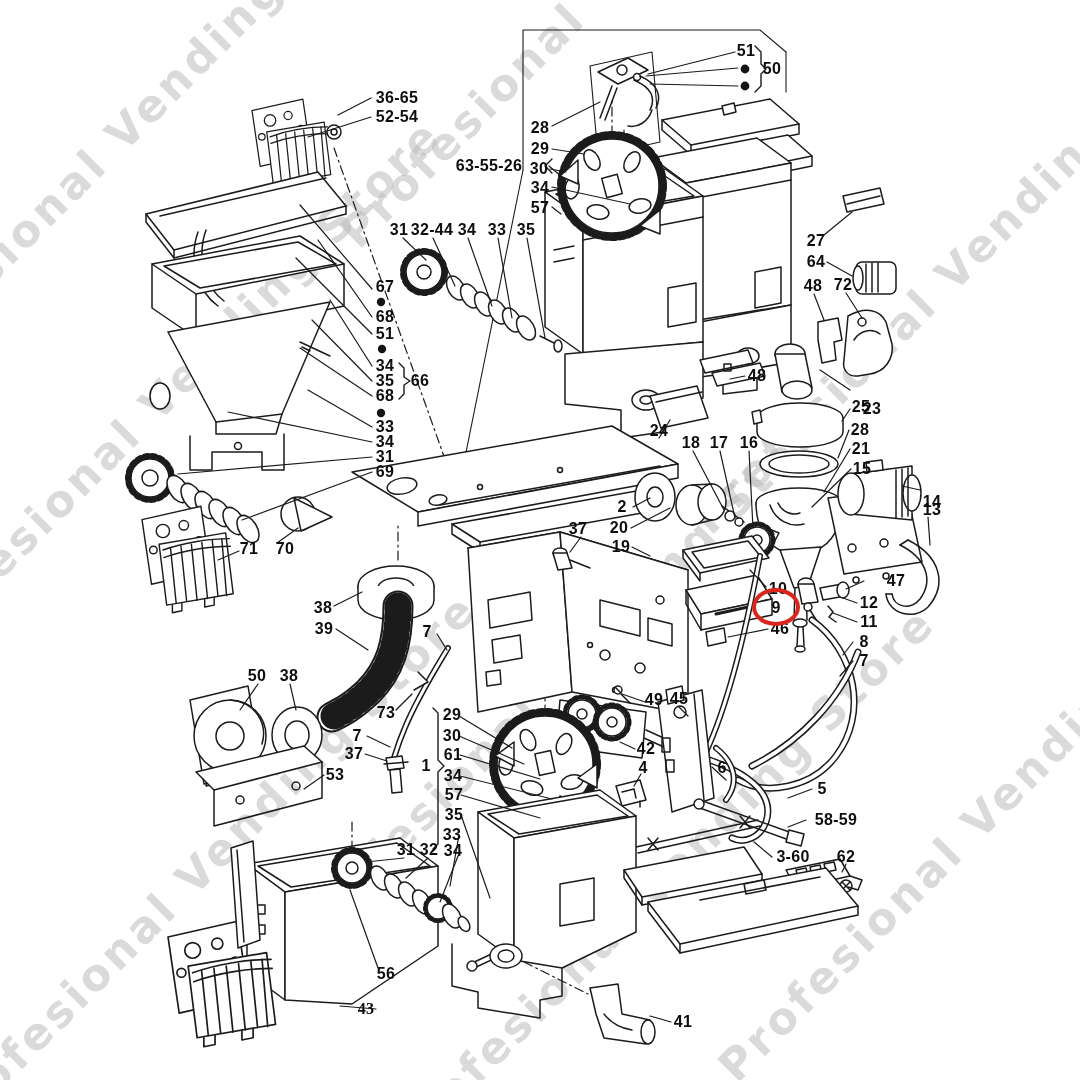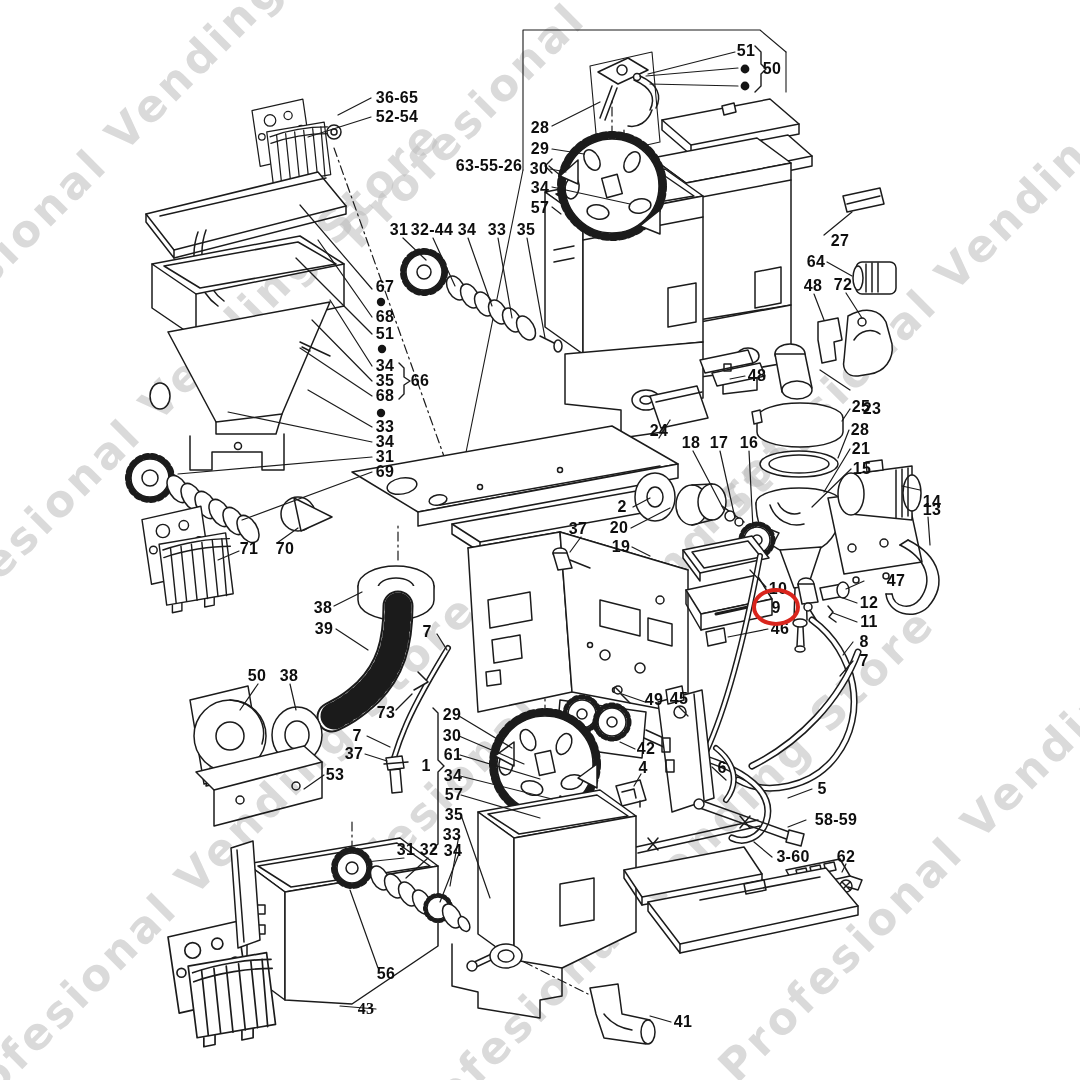--- a/index.html
+++ b/index.html
@@ -625,21 +625,21 @@
       <div class="lbl" style="left: 467px; top: 230px;">34</div>
       <div class="lbl" style="left: 497px; top: 230px;">33</div>
       <div class="lbl" style="left: 526px; top: 230px;">35</div>
       <div class="lbl" style="left: 540px; top: 128px;">28</div>
       <div class="lbl" style="left: 540px; top: 149px;">29</div>
       <div class="lbl" style="left: 539px; top: 169px;">30</div>
       <div class="lbl" style="left: 540px; top: 188px;">34</div>
       <div class="lbl" style="left: 540px; top: 208px;">57</div>
       <div class="lbl" style="left: 746px; top: 51px;">51</div>
       <div class="lbl" style="left: 772px; top: 69px;">50</div>
-      <div class="lbl" style="left: 840px; top: 241px;">27</div>
+      <div class="lbl" style="left: 816px; top: 241px;">27</div>
       <div class="lbl" style="left: 816px; top: 262px;">64</div>
       <div class="lbl" style="left: 813px; top: 286px;">48</div>
       <div class="lbl" style="left: 843px; top: 285px;">72</div>
       <div class="lbl" style="left: 861px; top: 390px; margin-top: 17px;">25</div>
       <div class="lbl" style="left: 872px; top: 409px;">23</div>
       <div class="lbl" style="left: 860px; top: 430px;">28</div>
       <div class="lbl" style="left: 861px; top: 449px;">21</div>
       <div class="lbl" style="left: 862px; top: 469px;">15</div>
       <div class="lbl" style="left: 932px; top: 490px; margin-top: 12px;">14</div>
       <div class="lbl" style="left: 932px; top: 510px;">13</div>

